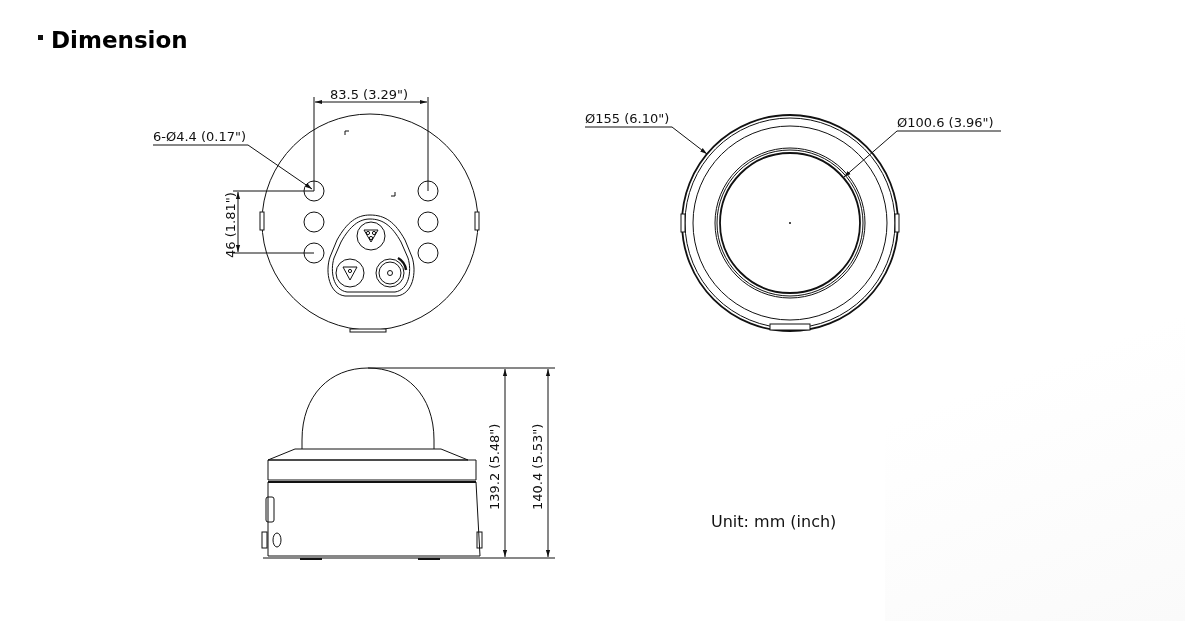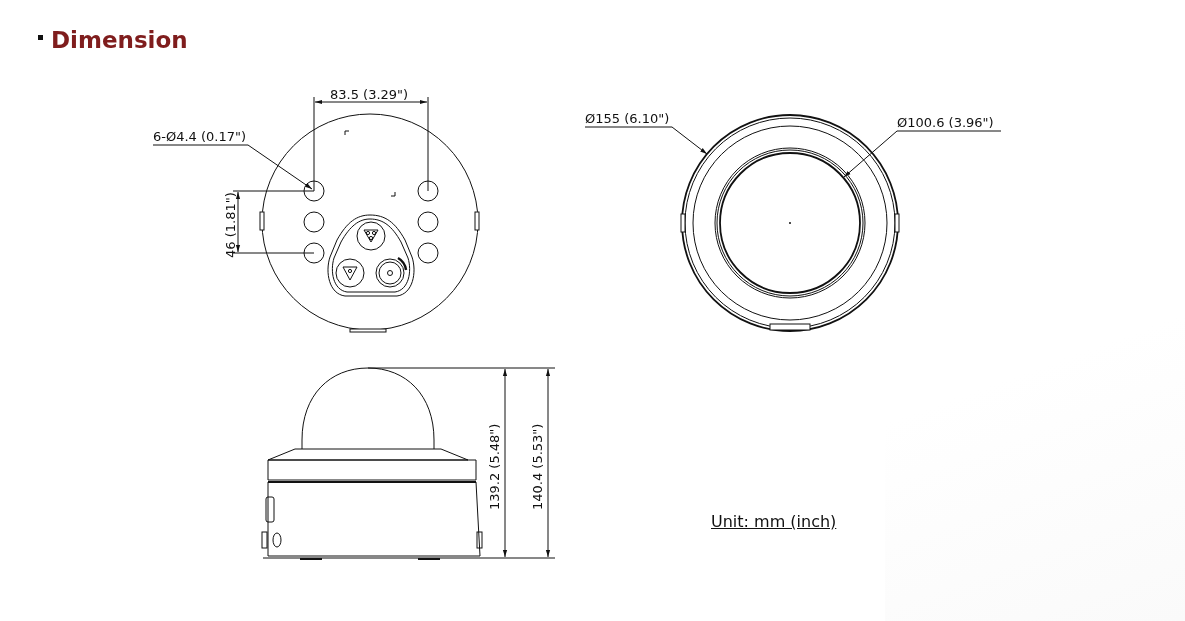--- a/index.html
+++ b/index.html
@@ -1,25 +1,25 @@
 <!DOCTYPE html>
 <html><head>
   <meta charset="utf-8">
   <style>
     html, body { margin: 0; padding: 0; background: #ffffff; }
     body { width: 1185px; height: 621px; position: relative; overflow: hidden;
            font-family: "DejaVu Sans", "Liberation Sans", sans-serif; }
     .bg-fade { position: absolute; right: 0; bottom: 0; width: 300px; height: 330px;
                background: linear-gradient(160deg, rgba(255,255,255,0) 30%, #fafafa 100%); }
     .title { position: absolute; left: 38px; top: 27px; font-size: 23px; font-weight: bold;
-             color: #7f1d1d; display: flex; align-items: center; }
+             color: #000000; display: flex; align-items: center; }
     .title .bullet { width: 5px; height: 5px; background: #111; margin-right: 8px; margin-top: -6px; }
     svg#drawing { position: absolute; left: 0; top: 0; }
     svg text { font-family: "DejaVu Sans", "Liberation Sans", sans-serif; font-size: 13px; fill: #111; }
-    .unit { position: absolute; left: 711px; top: 512px; font-size: 16px; color: #111; text-decoration: underline; }
+    .unit { position: absolute; left: 711px; top: 512px; font-size: 16px; color: #111; }
   </style>
 </head>
 <body>
 
 <div class="bg-fade"></div>
 
 <div class="title">
   <span class="bullet"></span>
   <span>Dimension</span>
 </div>

